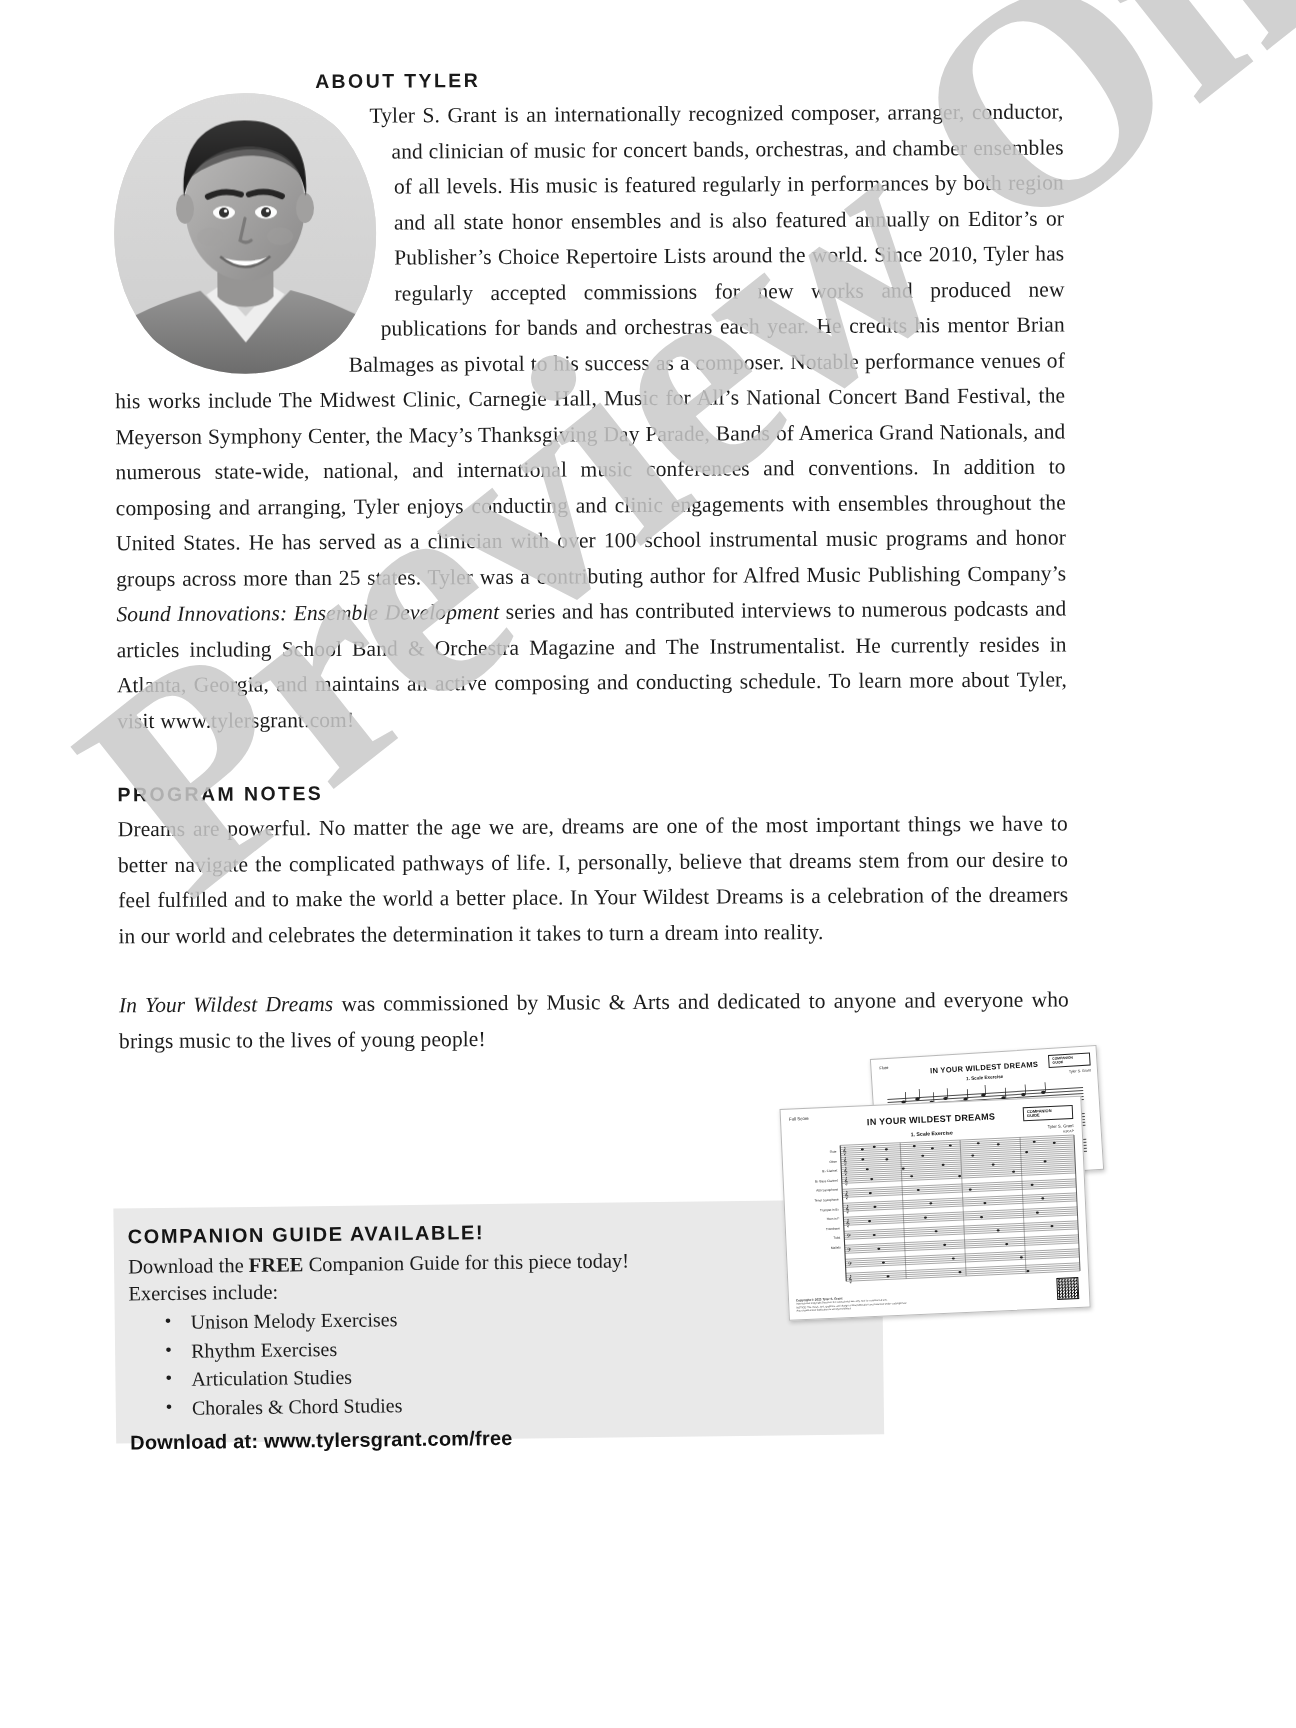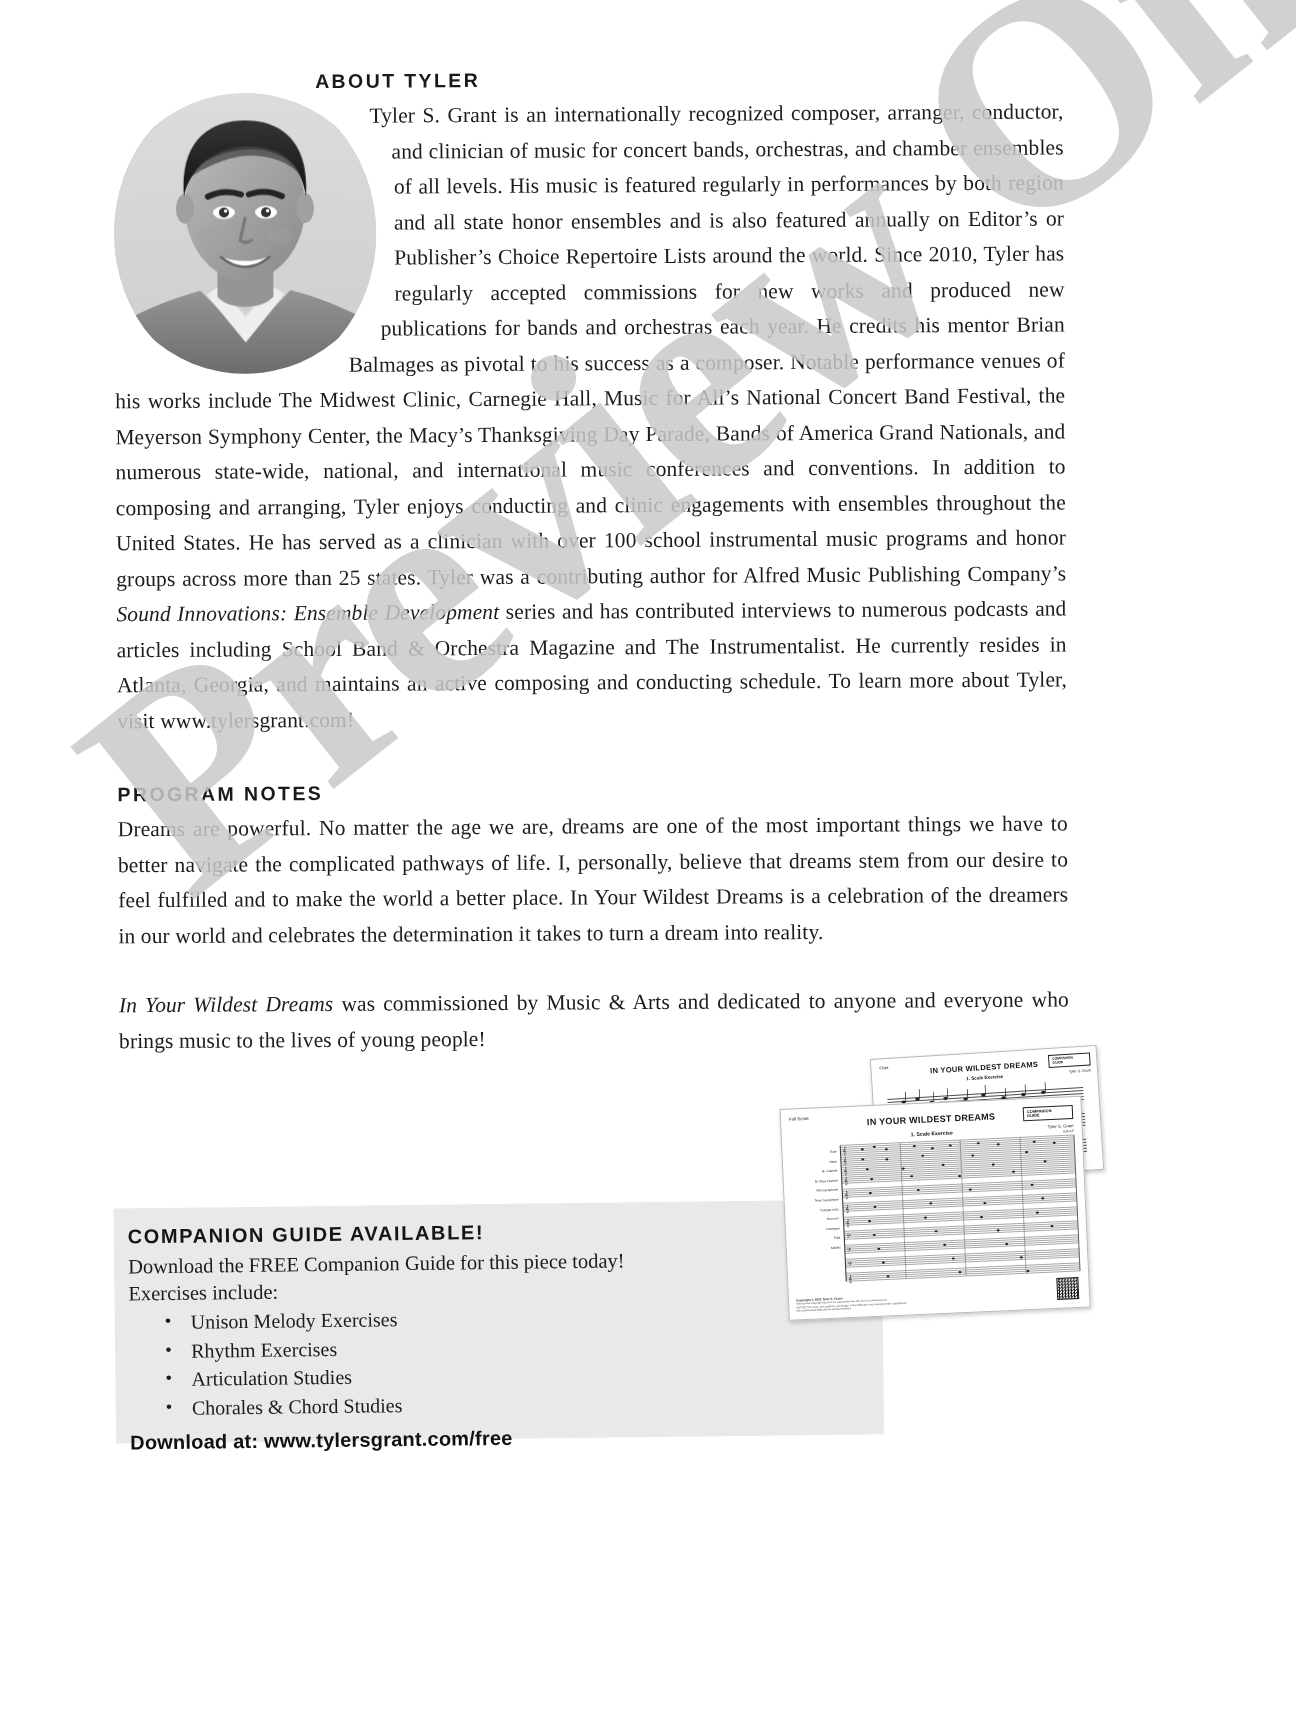--- a/index.html
+++ b/index.html
@@ -48,21 +48,21 @@
   .spacer-lg{height:44px;}
   .spacer-md{height:34px;}
 
   
   #guide{position:absolute;left:112px;top:1197px;width:768px;height:235px;
      background:#e9e9e9;z-index:2;transform:rotate(-0.35deg);}
   #guide .inner{padding:17px 0 0 14px;}
   #guide h3{font-family:"Liberation Sans",sans-serif;font-size:20px;
      font-weight:700;letter-spacing:1.6px;color:#151515;margin:0 0 5px 0;}
   #guide p.g{font-size:20.5px;line-height:26.5px;color:#1c1c1c;margin:0;}
-  #guide p.g b{font-weight:400;}
+  #guide p.g b{font-weight:700;}
   #guide ul{margin:2px 0 0 0;padding:0 0 0 30px;list-style:none;}
   #guide ul li{font-size:20px;line-height:28.5px;color:#1c1c1c;
      position:relative;padding-left:32px;}
   #guide ul li:before{content:"\2022";position:absolute;left:6px;top:-1px;
      font-size:19px;color:#1c1c1c;}
   #guide .dl{font-family:"Liberation Sans",sans-serif;font-size:20px;
      font-weight:700;color:#111;margin-top:9px;letter-spacing:.2px;}
 
   
   .score{position:absolute;background:#fff;border:1px solid #b9b9b9;

